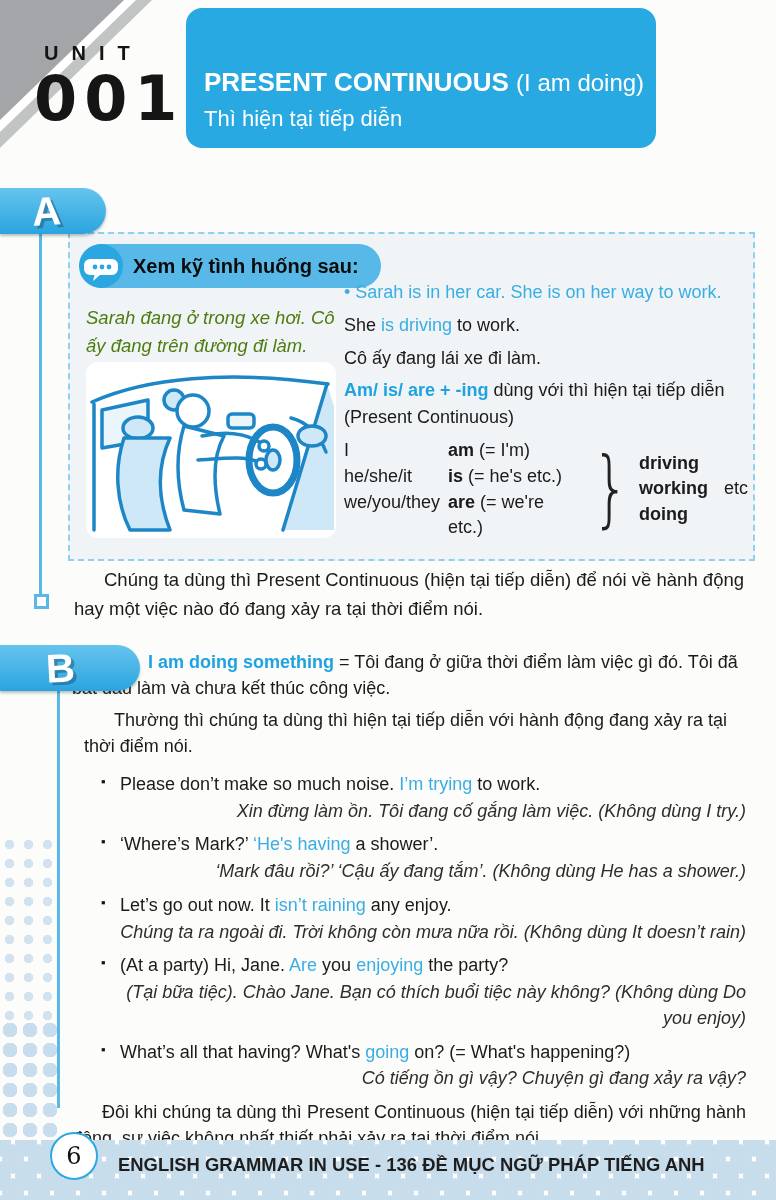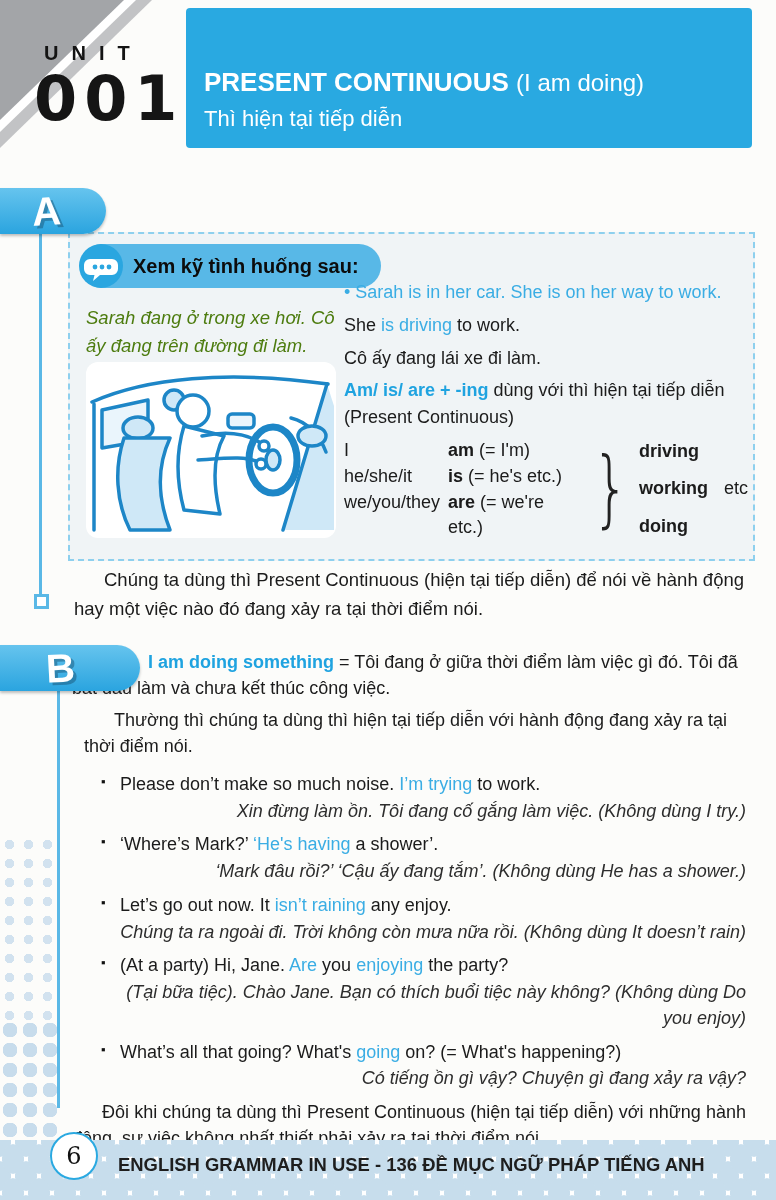--- a/index.html
+++ b/index.html
@@ -10,22 +10,22 @@
   .ribbon1{position:absolute;top:0;left:0;width:152px;height:148px;background:#c2c3c5;
            clip-path:polygon(0 0,100% 0,0 100%);}
   .ribbonW{position:absolute;top:0;left:0;width:136px;height:132px;background:#ffffff;
            clip-path:polygon(0 0,100% 0,0 100%);}
   .ribbon2{position:absolute;top:0;left:0;width:124px;height:120px;background:#a3a5a8;
            clip-path:polygon(0 0,100% 0,0 100%);}
   .unit-label{position:absolute;left:44px;top:42px;font-size:20px;font-weight:bold;
               letter-spacing:13px;color:#141414;}
   .unit-number{position:absolute;left:34px;top:62px;font-size:62px;font-weight:800;
                letter-spacing:7px;color:#151515;font-family:"DejaVu Sans",sans-serif;}
-  .banner{position:absolute;left:186px;top:8px;width:566px;height:140px;background:#29a9e1;
-          border-radius:4px;display:flex;flex-direction:column;justify-content:flex-end;
+  .banner{position:absolute;left:186px;top:8px;width:470px;height:140px;background:#29a9e1;
+          border-radius:16px;display:flex;flex-direction:column;justify-content:flex-end;
           padding:0 0 16px 18px;box-sizing:border-box;color:#fff;}
   .banner-title{font-size:26px;font-weight:bold;line-height:1.15;}
   .banner-title .light{font-weight:400;font-size:24px;}
   .banner-vi{font-size:22px;font-weight:400;margin-top:8px;}
 
   
   .marker{position:absolute;left:0;height:46px;background:linear-gradient(180deg,#66c4ee,#2aa4df);
           border-radius:0 23px 23px 0;box-shadow:0 2px 3px rgba(0,0,0,.25);
           display:flex;align-items:center;z-index:3;}
   .marker-a{top:188px;width:106px;}
@@ -52,21 +52,21 @@
        border-radius:12px;overflow:hidden;}
   .rightcol{position:absolute;left:274px;top:44px;width:404px;font-size:18px;line-height:1.38;}
   .rightcol p{margin:2px 0 8px;}
   .blue-line{color:#3aade4;}
   .just{text-align:justify;}
   .conj{display:flex;align-items:center;margin-top:4px;}
   .conj-grid{display:grid;grid-template-columns:104px auto;row-gap:1px;}
   .conj-grid b{font-weight:bold;}
   .brace{font-family:"DejaVu Sans",sans-serif;font-size:84px;font-weight:200;line-height:.85;
          transform:scaleX(.7);color:#222;margin:0 0 0 4px;}
-  .forms{display:grid;row-gap:13px;margin-left:2px;font-weight:bold;}
+  .forms{display:grid;row-gap:1px;margin-left:2px;font-weight:bold;}
   .forms .etc{font-weight:400;margin-left:16px;}
 
   .paraA{position:absolute;left:74px;top:566px;width:670px;margin:0;text-align:justify;
          text-indent:30px;font-size:18.5px;line-height:1.55;}
 
   
   .bcol{position:absolute;left:72px;top:650px;width:674px;font-size:18px;line-height:1.43;}
   .b-lead{margin:0 0 7px;text-indent:76px;}
   .b-p2{margin:0 12px 12px;text-indent:30px;}
   .bullets{list-style:none;margin:0;padding:0 0 0 48px;}
@@ -213,21 +213,21 @@
       </li>
       <li>
         <p class="en"><span class="seg-plain">Let’s go out now. It </span><span class="seg-blue">isn’t raining</span><span class="seg-plain"> any enjoy.</span></p>
         <p class="vi">Chúng ta ra ngoài đi. Trời không còn mưa nữa rồi. (Không dùng It doesn’t rain)</p>
       </li>
       <li>
         <p class="en"><span class="seg-plain">(At a party) Hi, Jane. </span><span class="seg-blue">Are</span><span class="seg-plain"> you </span><span class="seg-blue">enjoying</span><span class="seg-plain"> the party?</span></p>
         <p class="vi">(Tại bữa tiệc). Chào Jane. Bạn có thích buổi tiệc này không? (Không dùng Do you enjoy)</p>
       </li>
       <li>
-        <p class="en"><span class="seg-plain">What’s all that going? What's </span><span class="seg-blue">going</span><span class="seg-plain"> on? (= What's happening?)</span></p>
+        <p class="en"><span class="seg-plain">What’s all that having? What's </span><span class="seg-blue">going</span><span class="seg-plain"> on? (= What's happening?)</span></p>
         <p class="vi">Có tiếng ồn gì vậy? Chuyện gì đang xảy ra vậy?</p>
       </li>
     </ul>
 
     <p class="b-final">Đôi khi chúng ta dùng thì Present Continuous (hiện tại tiếp diễn) với những hành động, sự việc không nhất thiết phải xảy ra tại thời điểm nói.</p>
   </section>
 
   <div class="dots-a"></div>
   <div class="dots-b"></div>
   <div class="band"></div>

